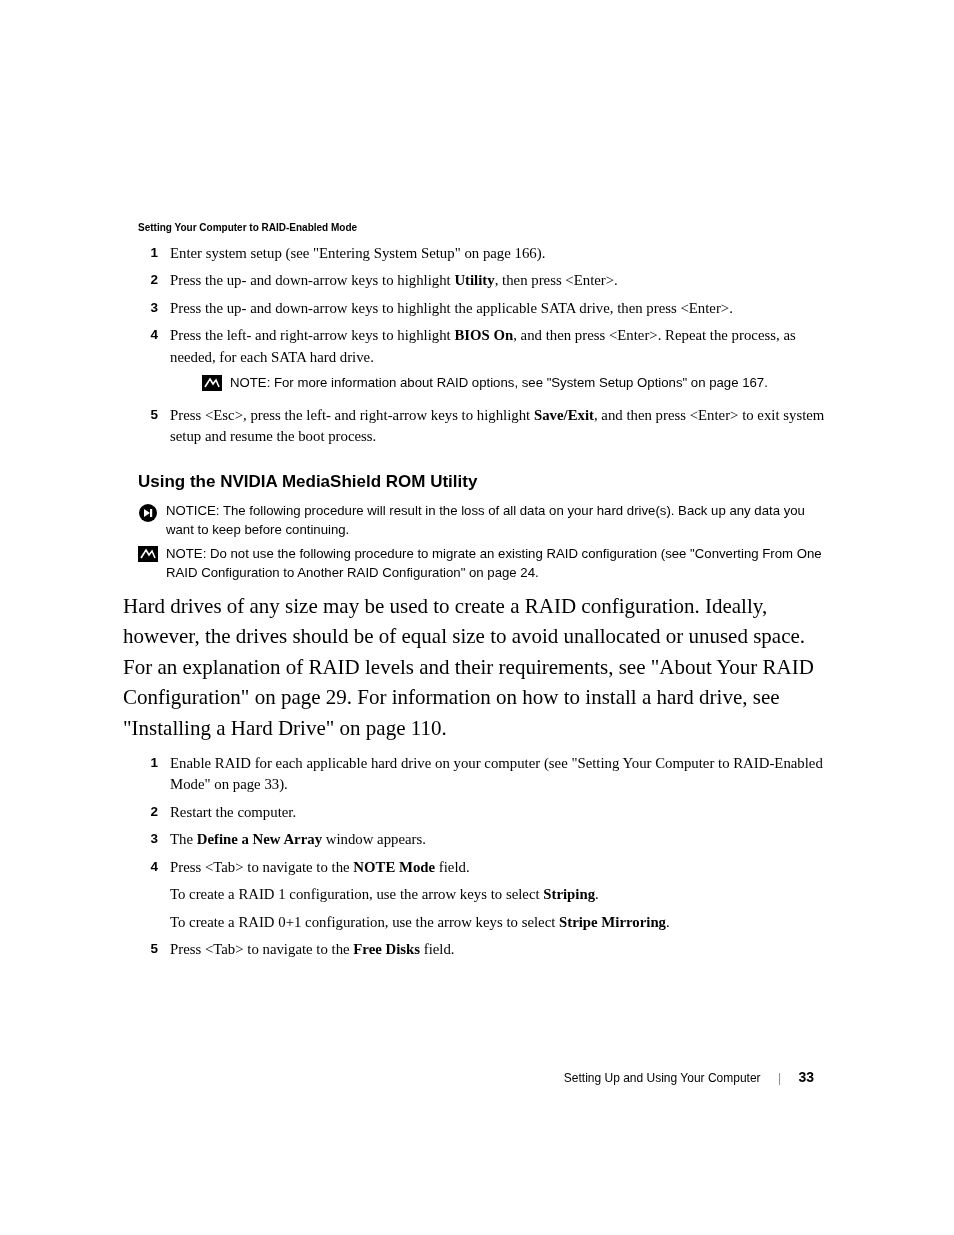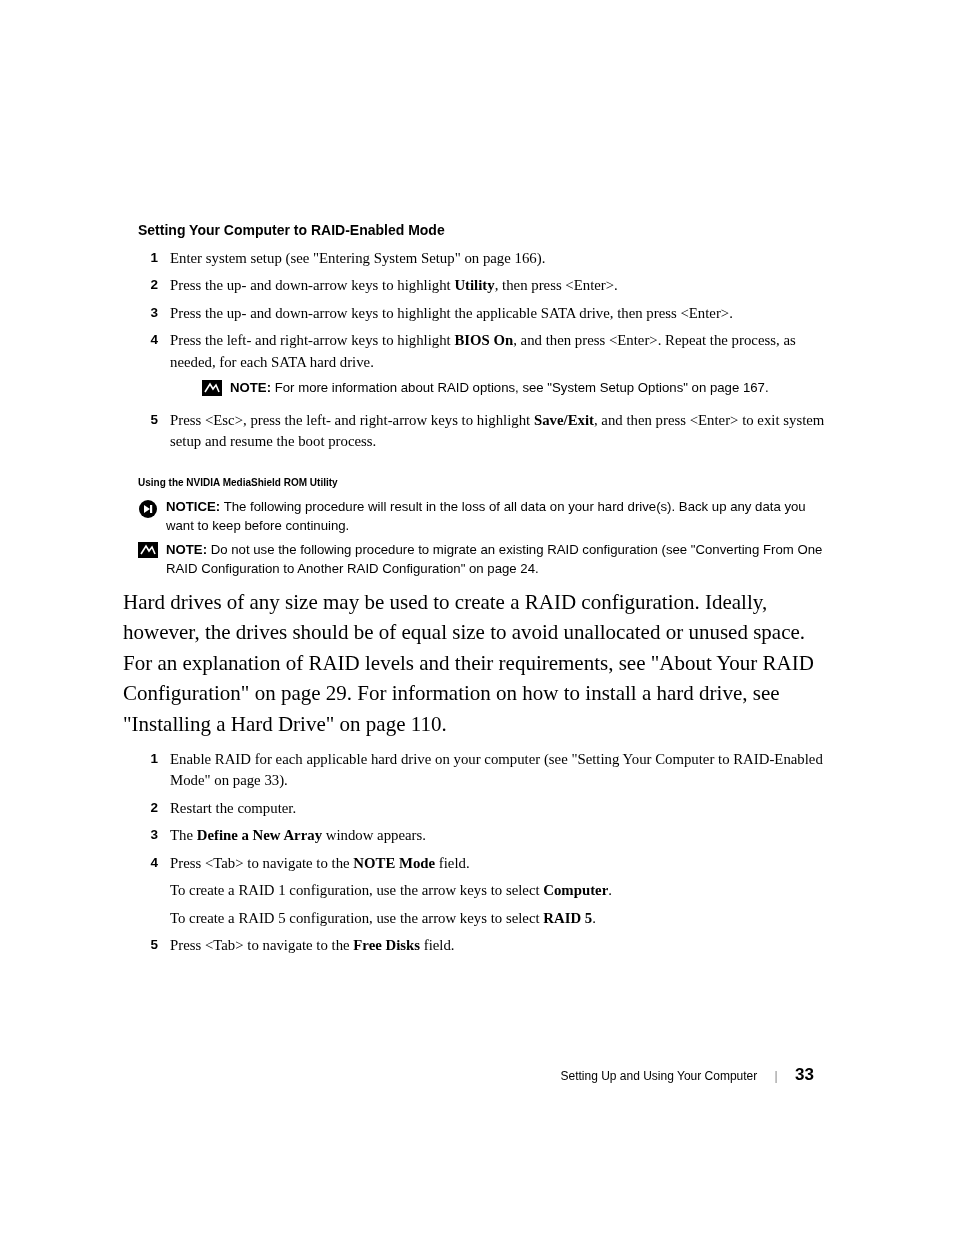--- a/index.html
+++ b/index.html
@@ -12,27 +12,27 @@
   }
   .page {
     padding: 222px 120px 60px 138px;
     box-sizing: border-box;
     min-height: 1235px;
     position: relative;
   }
   .heading {
     font-family: Arial, Helvetica, sans-serif;
     font-weight: bold;
-    font-size: 14px;
+    font-size: 10px;
     margin: 0 0 10px 0;
   }
   .heading2 {
     font-family: Arial, Helvetica, sans-serif;
     font-weight: bold;
-    font-size: 10px;
+    font-size: 17px;
     margin: 24px 0 10px 0;
   }
   ol.steps {
     list-style: none;
     padding: 0;
     margin: 0;
   }
   ol.steps > li {
     display: flex;
     align-items: flex-start;
@@ -67,42 +67,42 @@
     flex-shrink: 0;
     padding-top: 1px;
   }
   .note-text {
     font-family: Arial, Helvetica, sans-serif;
     font-size: 13.2px;
     line-height: 1.42;
     flex: 1;
   }
   .note-text .lead {
-    font-weight: bold;
+    font-weight: normal;
   }
   .paragraph {
     font-size: 21px;
     line-height: 1.45;
     margin: 8px 0 10px -15px;
   }
   .bold { font-weight: bold; }
   .footer {
     position: absolute;
     bottom: 150px;
     right: 140px;
     font-family: Arial, Helvetica, sans-serif;
     font-size: 12px;
   }
   .footer .sep {
     margin: 0 14px;
     color: #888;
   }
   .footer .pnum {
     font-weight: bold;
-    font-size: 17px;
+    font-size: 14px;
   }
   svg { display: block; }
 </style>
 </head>
 <body>
 
 <div class="page">
 
   <div class="heading">Setting Your Computer to RAID-Enabled Mode</div>
   <ol class="steps" id="steps1">
@@ -192,22 +192,22 @@
       <li>
         <span class="num">3</span>
         <div class="body">
           <p>The <span class="bold">Define a New Array</span> window appears.</p>
         </div>
       </li>
       <li>
         <span class="num">4</span>
         <div class="body">
           <p>Press &lt;Tab&gt; to navigate to the <span class="bold">NOTE Mode</span> field.</p>
-          <p>To create a RAID 1 configuration, use the arrow keys to select <span class="bold">Computer</span>.</p>
-          <p>To create a RAID 5 configuration, use the arrow keys to select <span class="bold">RAID 5</span>.</p>
+          <p>To create a RAID 1 configuration, use the arrow keys to select <span class="bold">Striping</span>.</p>
+          <p>To create a RAID 0+1 configuration, use the arrow keys to select <span class="bold">Stripe Mirroring</span>.</p>
         </div>
       </li>
       <li>
         <span class="num">5</span>
         <div class="body">
           <p>Press &lt;Tab&gt; to navigate to the <span class="bold">Free Disks</span> field.</p>
         </div>
       </li>
     </ol>
 

